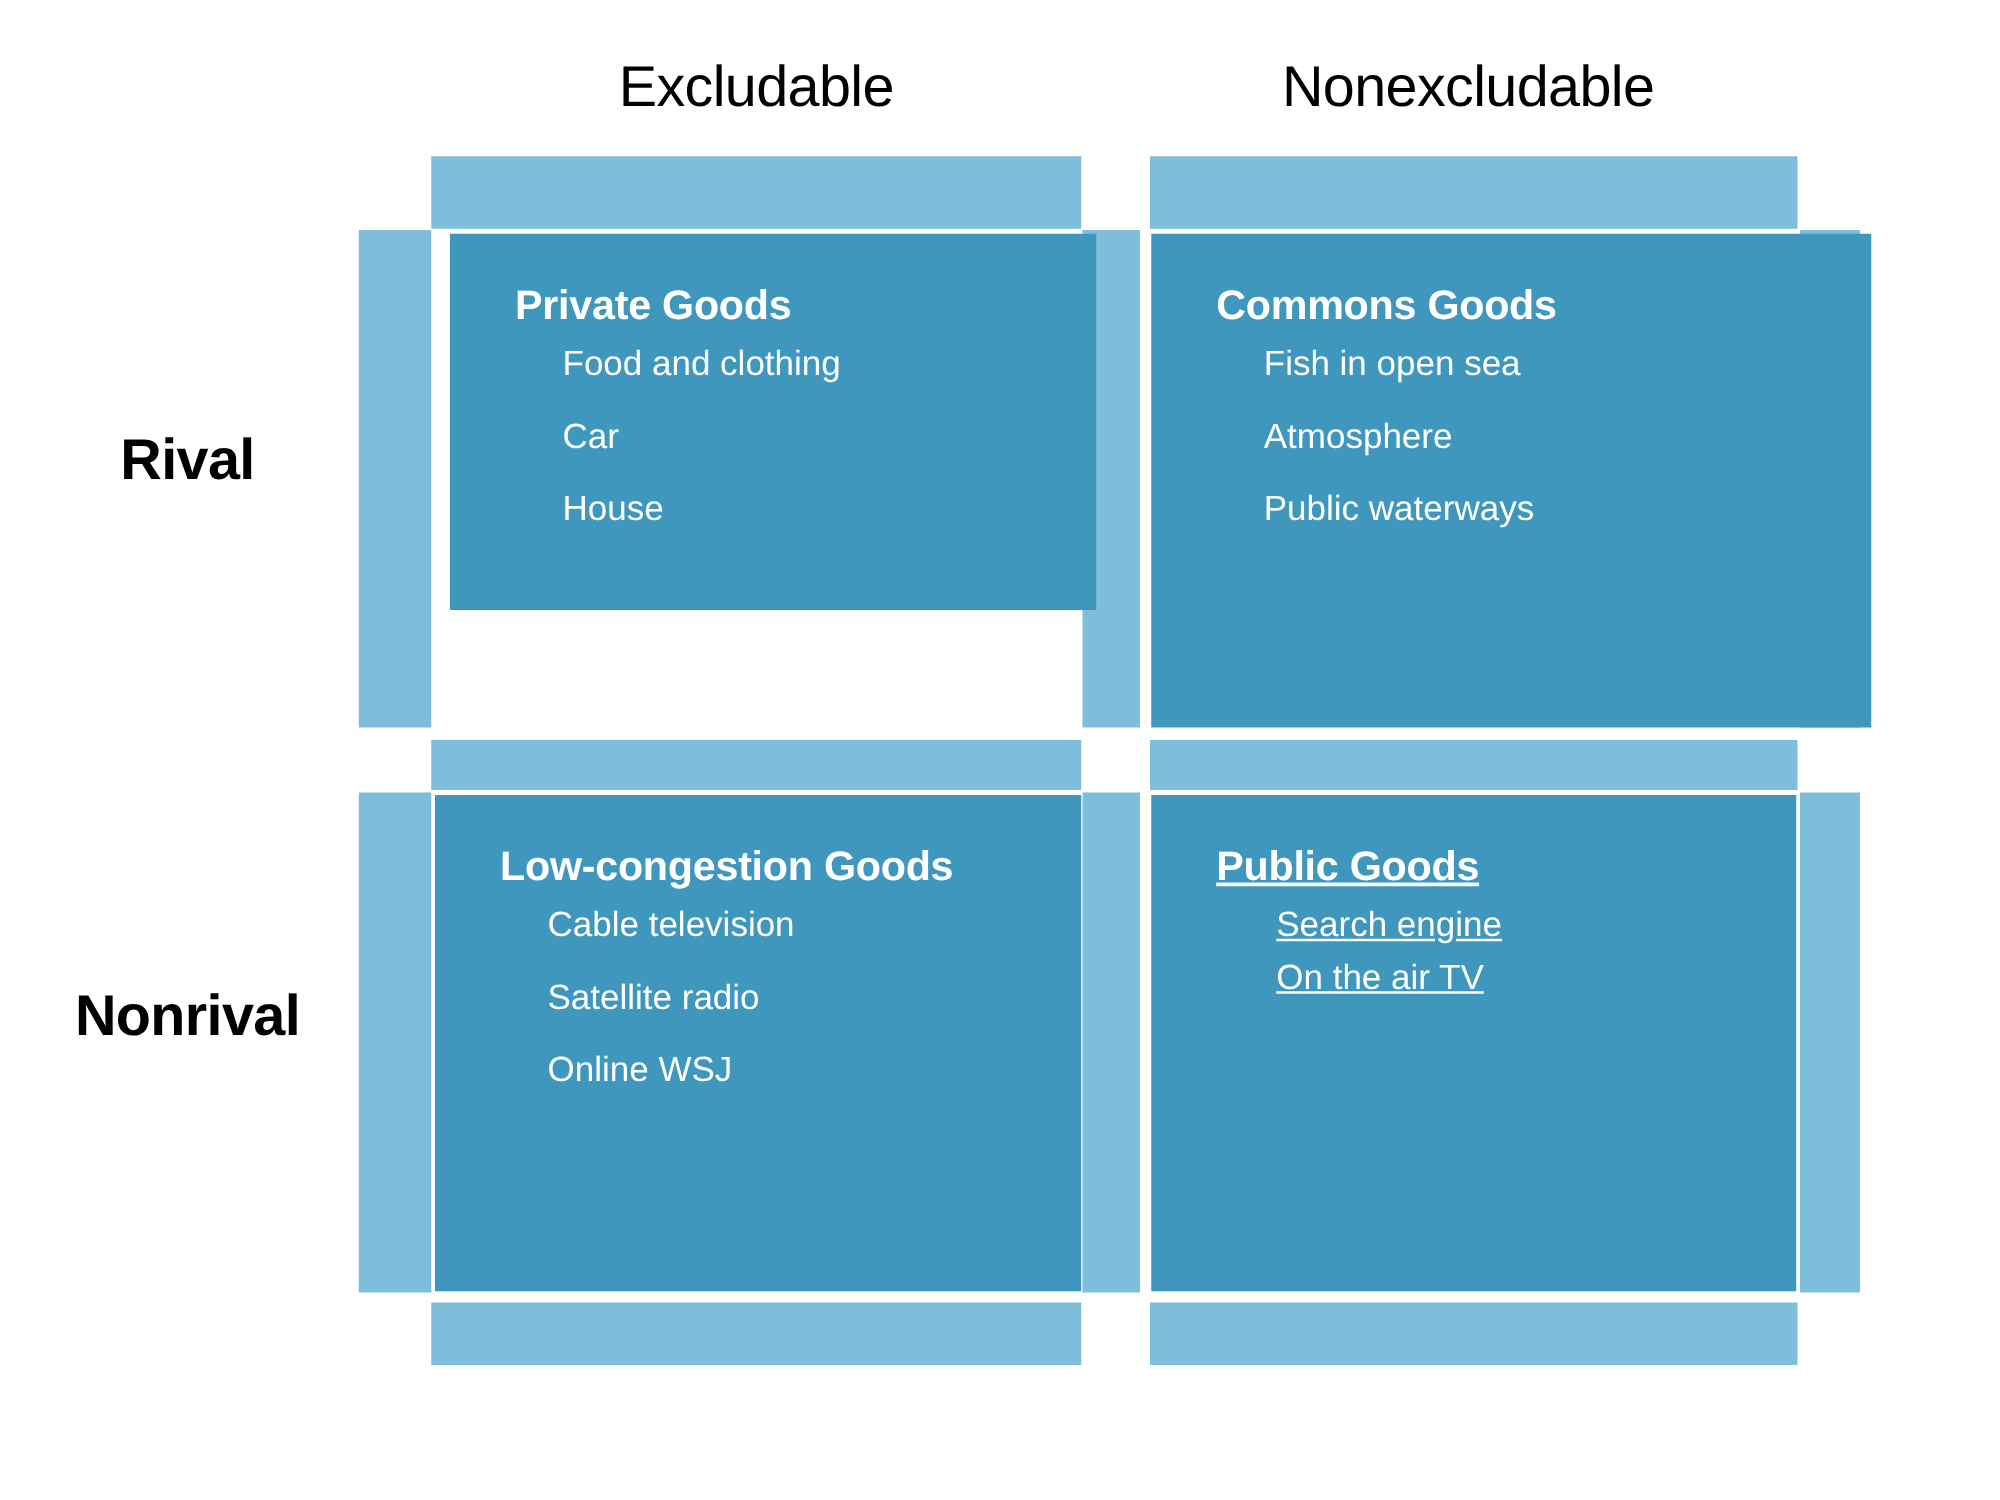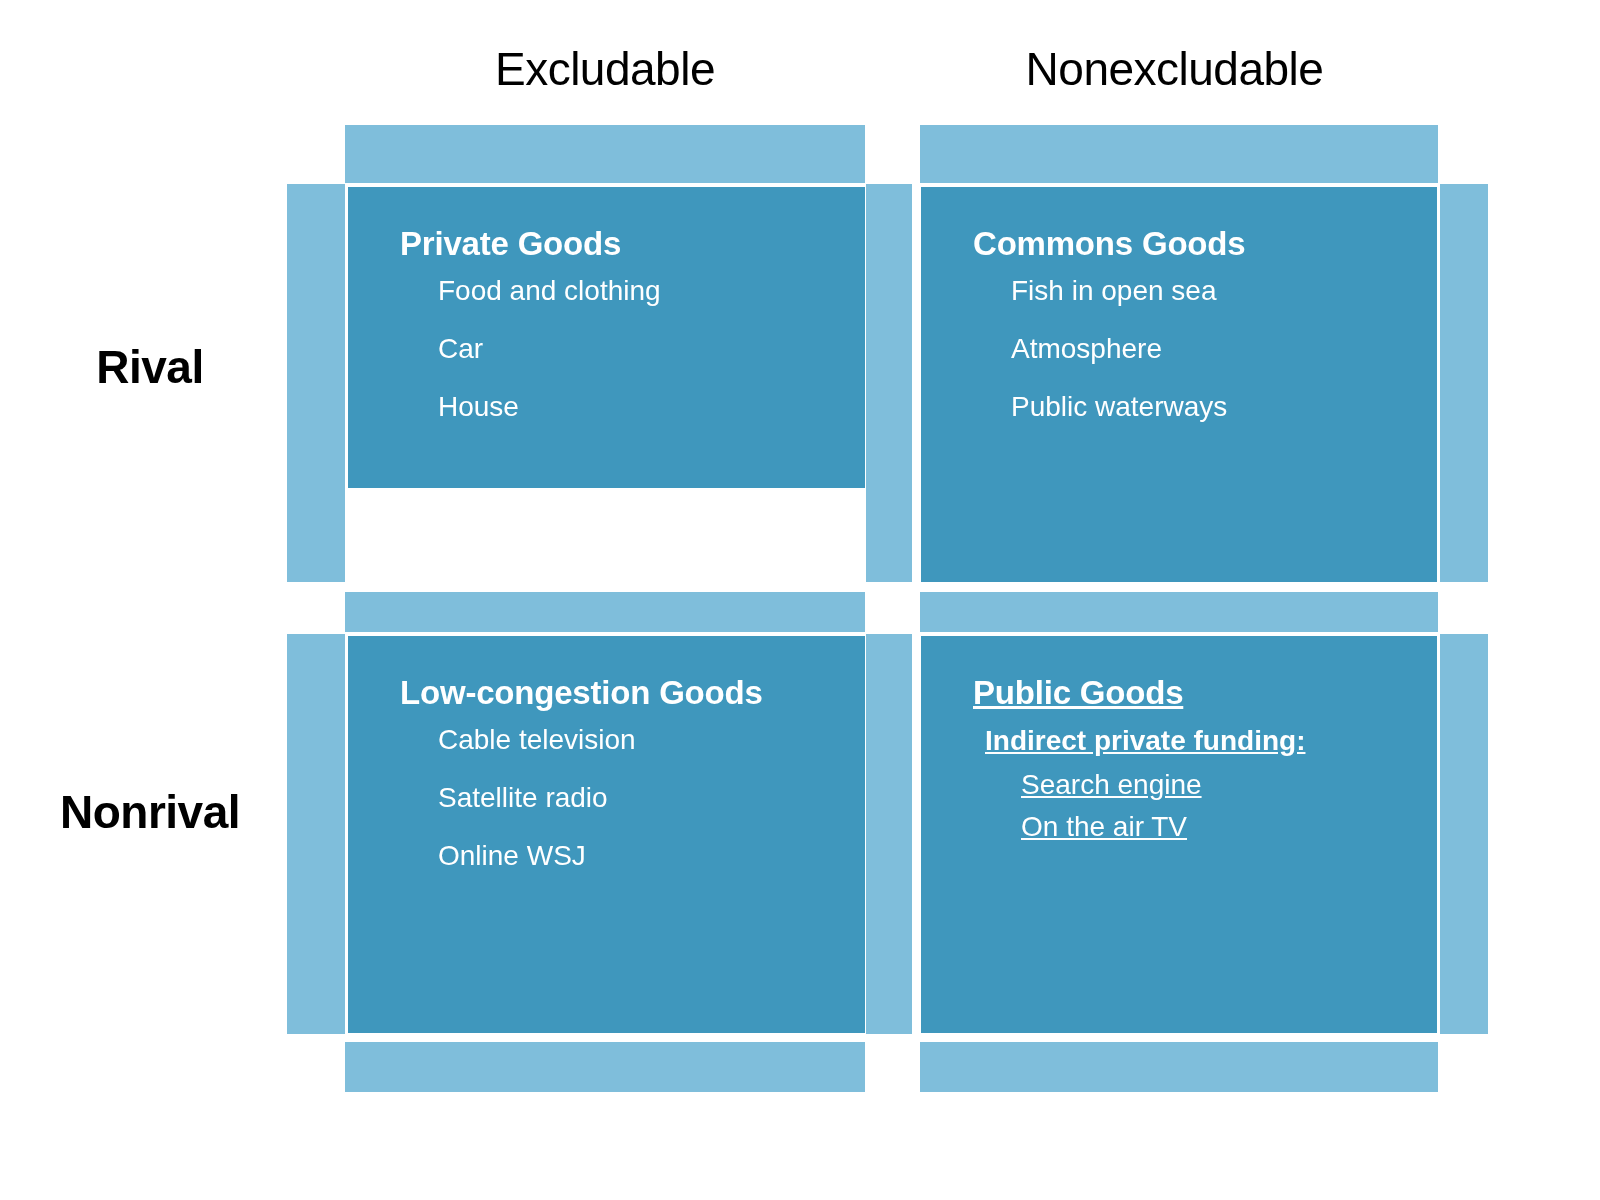--- a/index.html
+++ b/index.html
@@ -83,22 +83,22 @@
   #bar-bottom-right  { left: 920px;  top: 1042px; width: 518px; height: 50px; }
 
   
   .quadrant {
     position: absolute;
     background: #3f97bd;
     box-sizing: border-box;
     padding: 38px 26px 20px 52px;
     color: #ffffff;
   }
-  #quadrant-private   { left: 348px; top: 187px;  width: 517px; height: 301px; }
-  #quadrant-commons   { left: 921px; top: 187px;  width: 516px; height: 395px; }
+  #quadrant-private   { left: 360px; top: 187px;  width: 517px; height: 301px; }
+  #quadrant-commons   { left: 921px; top: 187px;  width: 576px; height: 395px; }
   #quadrant-lowcong   { left: 348px; top: 636px;  width: 517px; height: 397px; }
   #quadrant-public    { left: 921px; top: 636px;  width: 516px; height: 397px; text-decoration: underline; }
 
   .quadrant-title {
     font-size: 33px;
     font-weight: bold;
     color: #ffffff;
     margin: 0 0 14px 0;
     letter-spacing: -0.2px;
     line-height: 1.15;
@@ -183,19 +183,18 @@
     <li class="item">Satellite radio</li>
     <li class="item">Online WSJ</li>
   </ul>
 </div>
 
 <div id="quadrant-public" class="quadrant">
   <div class="quadrant-title">Public Goods</div>
 
 
   <div class="group">
-    <div class="group-label">Indirect private funding:</div>
     <ul class="item-list">
       <li class="item">Search engine</li>
       <li class="item">On the air TV</li>
     </ul>
   </div>
 </div>
 
 </body></html>

